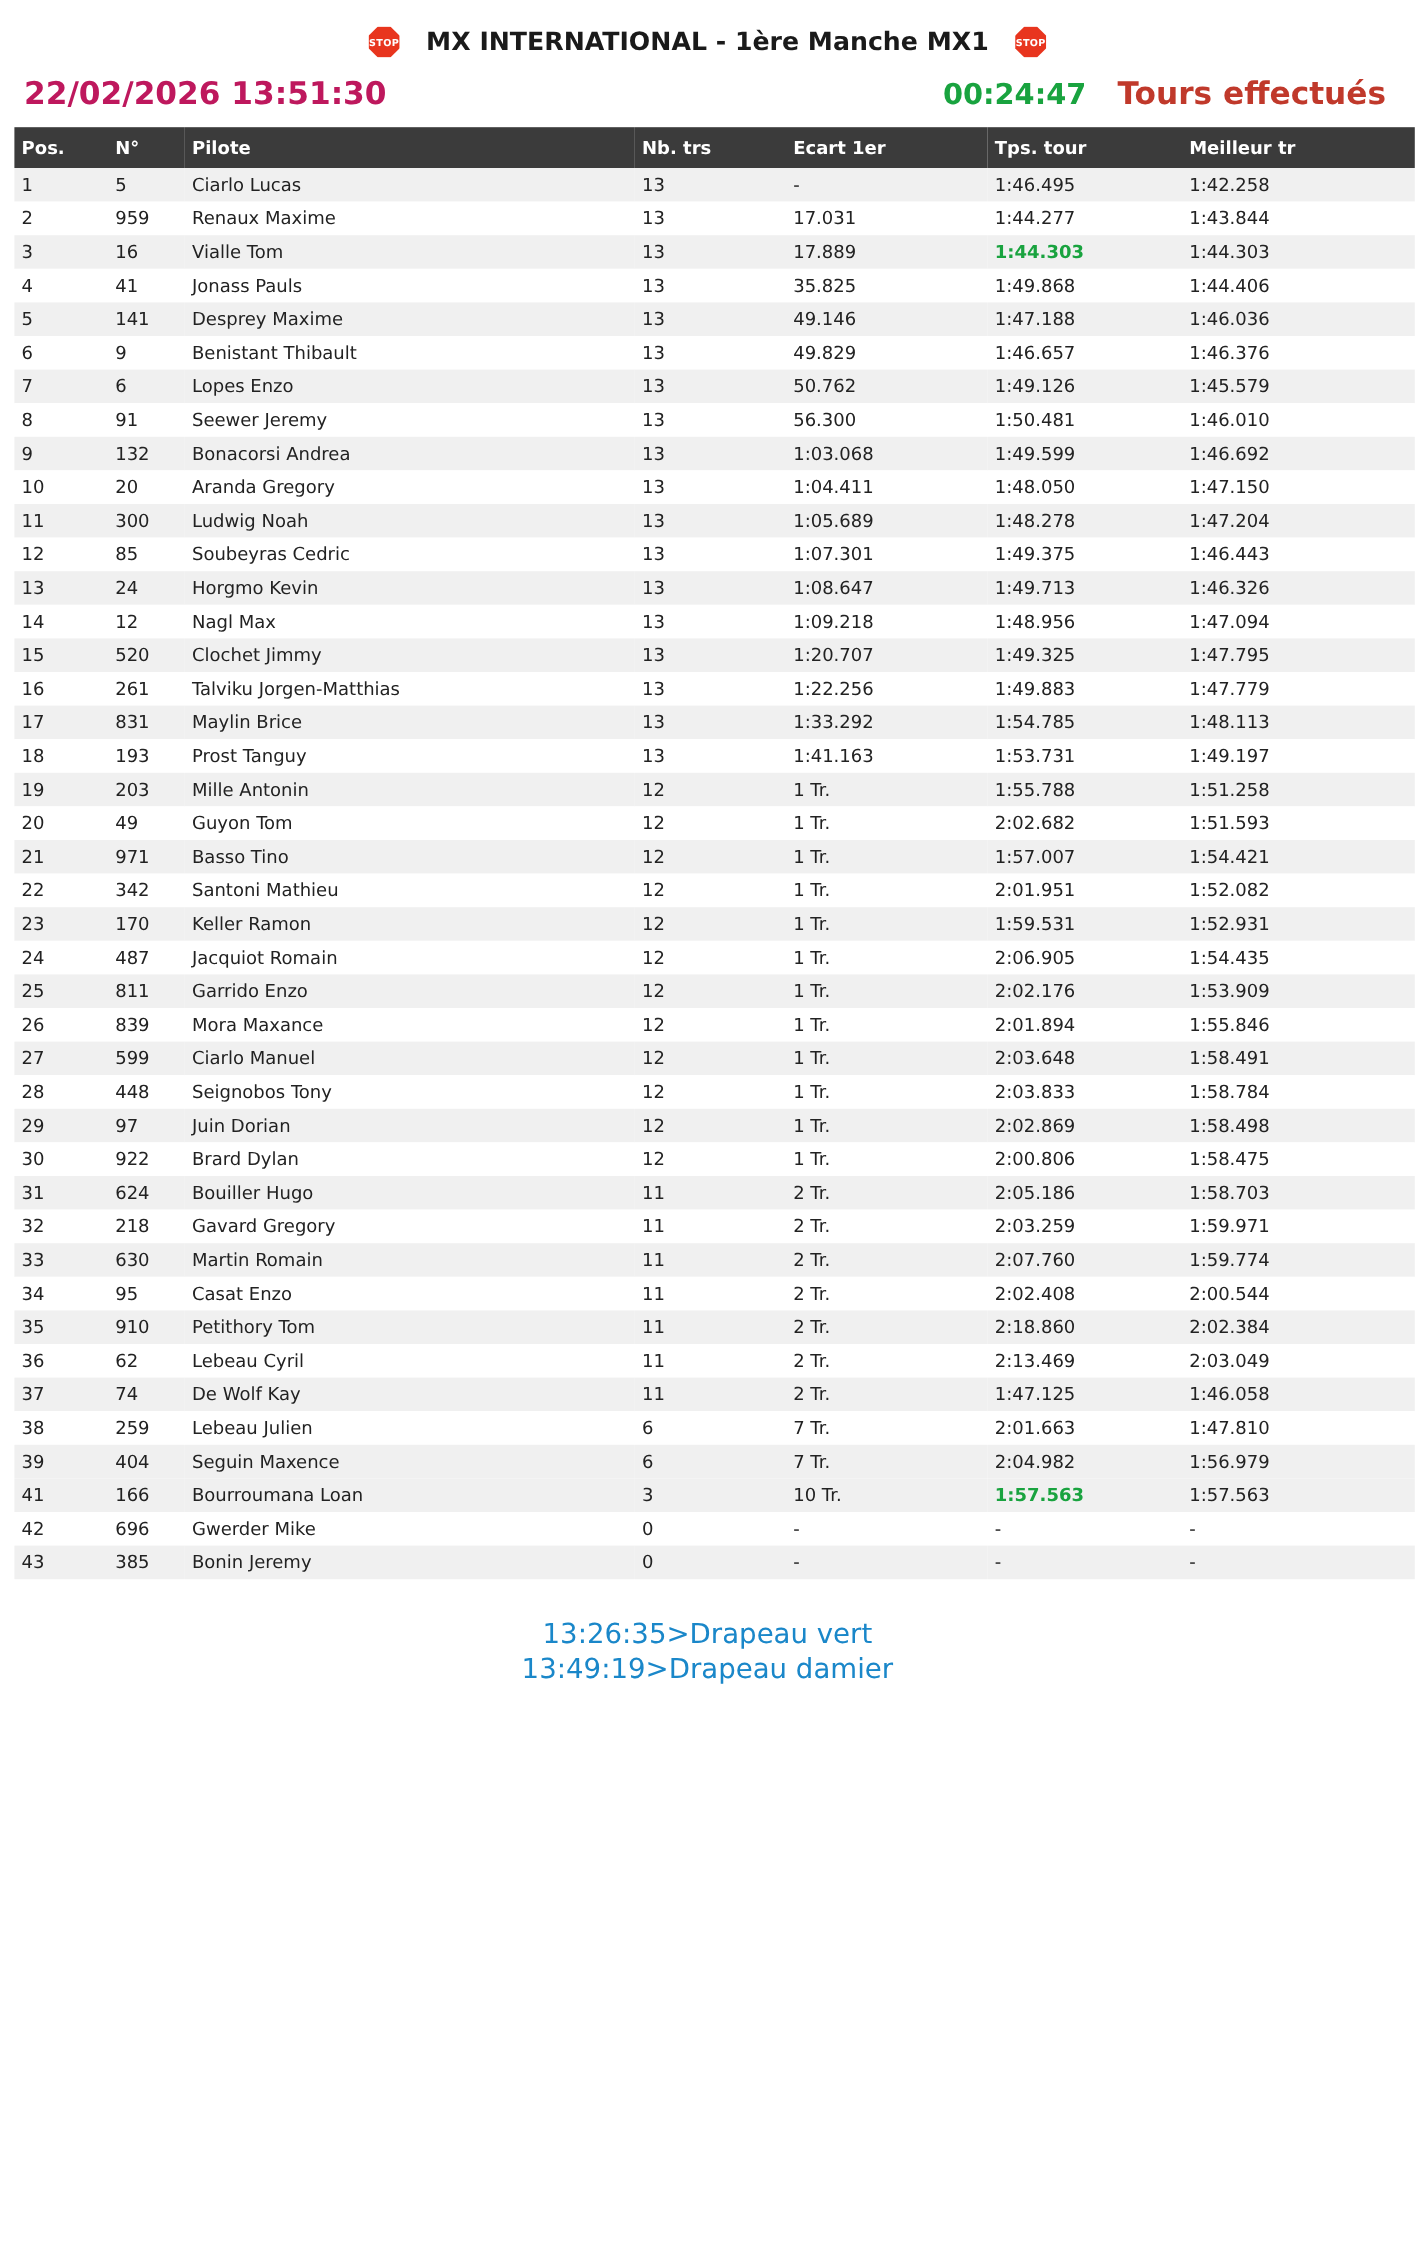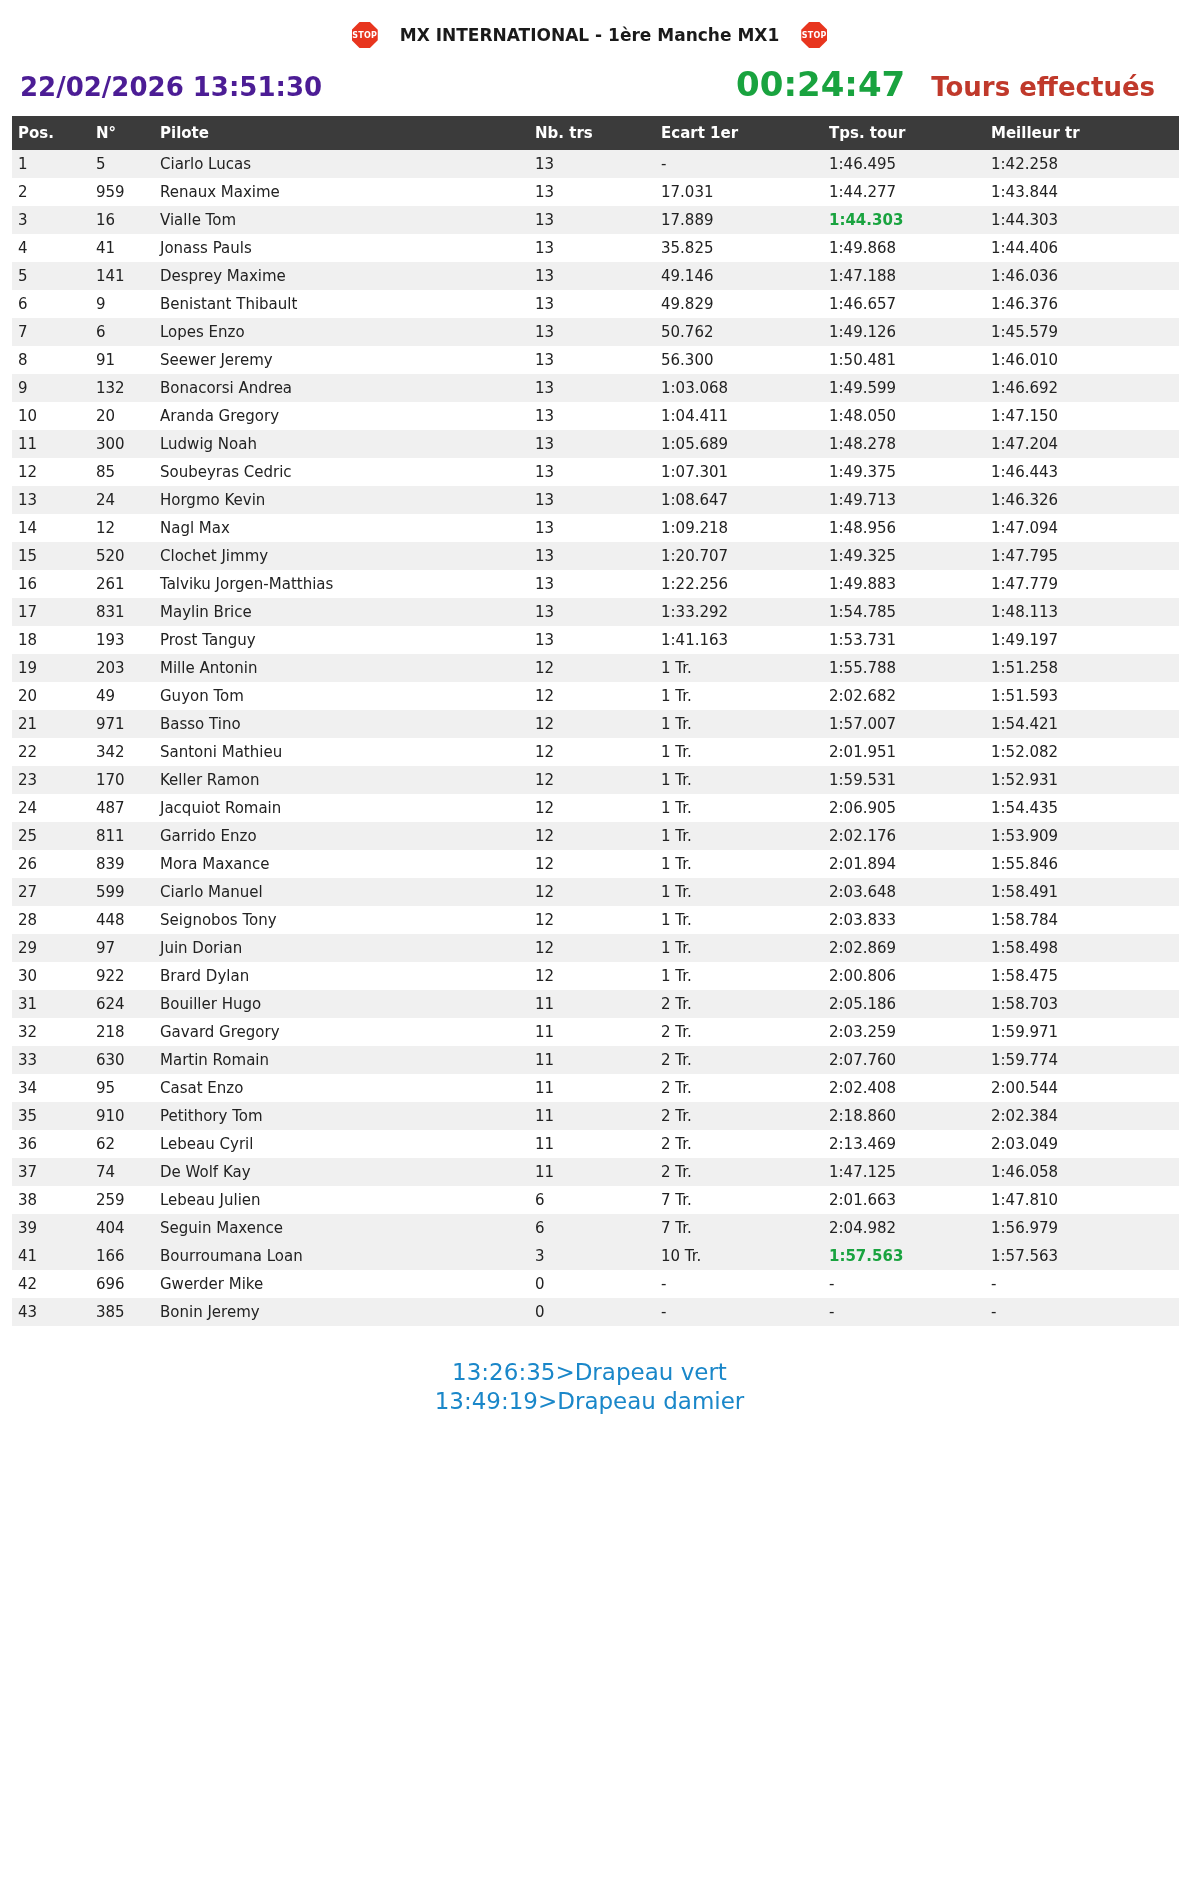--- a/index.html
+++ b/index.html
@@ -36,42 +36,42 @@
     font-weight: bold;
     letter-spacing: 0.3px;
     display: flex;
     align-items: center;
     justify-content: center;
     -webkit-clip-path: polygon(30% 0%, 70% 0%, 100% 30%, 100% 70%, 70% 100%, 30% 100%, 0% 70%, 0% 30%);
     clip-path: polygon(30% 0%, 70% 0%, 100% 30%, 100% 70%, 70% 100%, 30% 100%, 0% 70%, 0% 30%);
     flex: none;
   }
   .main-title {
-    font-size: 17px;
+    font-size: 21px;
     font-weight: bold;
     color: #1a1a1a;
     white-space: nowrap;
   }
 
   
   .info-row {
     display: flex;
     align-items: baseline;
     padding: 10px 12px 12px 8px;
     width: 100%;
   }
   .datetime {
     font-size: 26px;
     font-weight: bold;
-    color: #4c1d95;
+    color: #be185d;
     white-space: nowrap;
   }
   .info-spacer { flex: 1 1 auto; }
   .elapsed {
-    font-size: 34px;
+    font-size: 24px;
     font-weight: bold;
     color: #19a33f;
     white-space: nowrap;
     margin-right: 26px;
   }
   .laps-label {
     font-size: 26px;
     font-weight: bold;
     color: #c0392b;
     white-space: nowrap;

